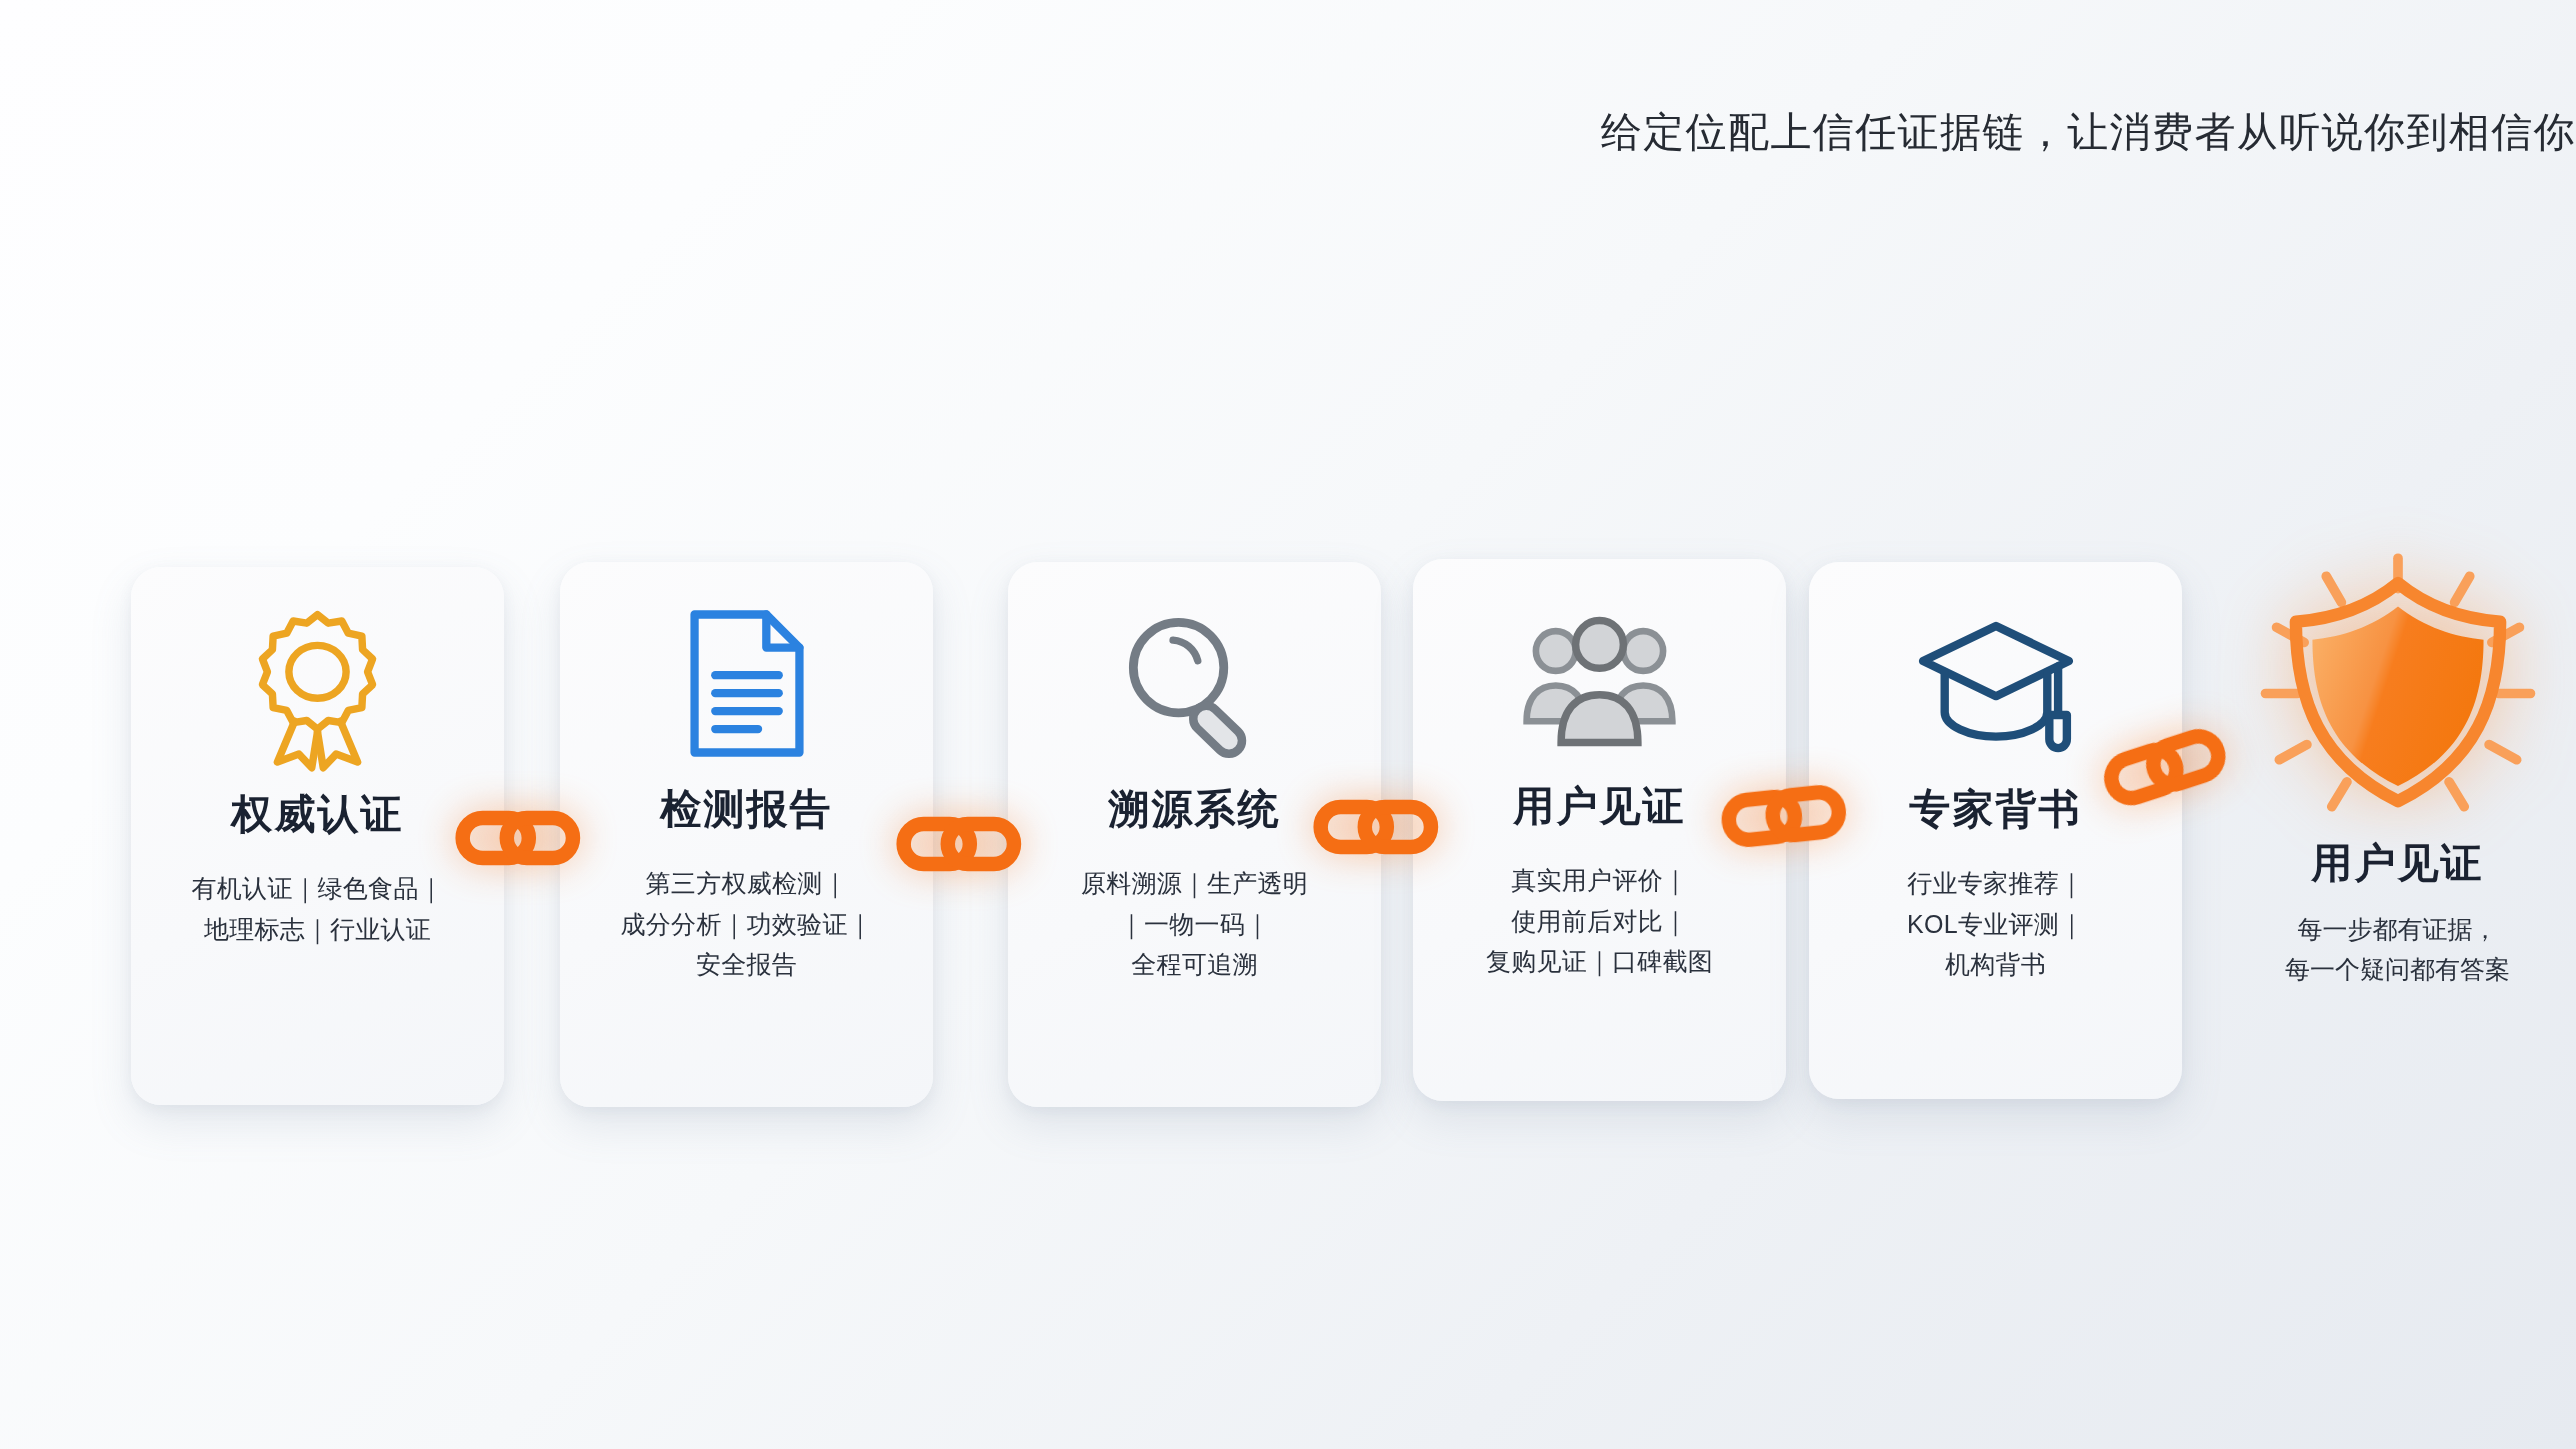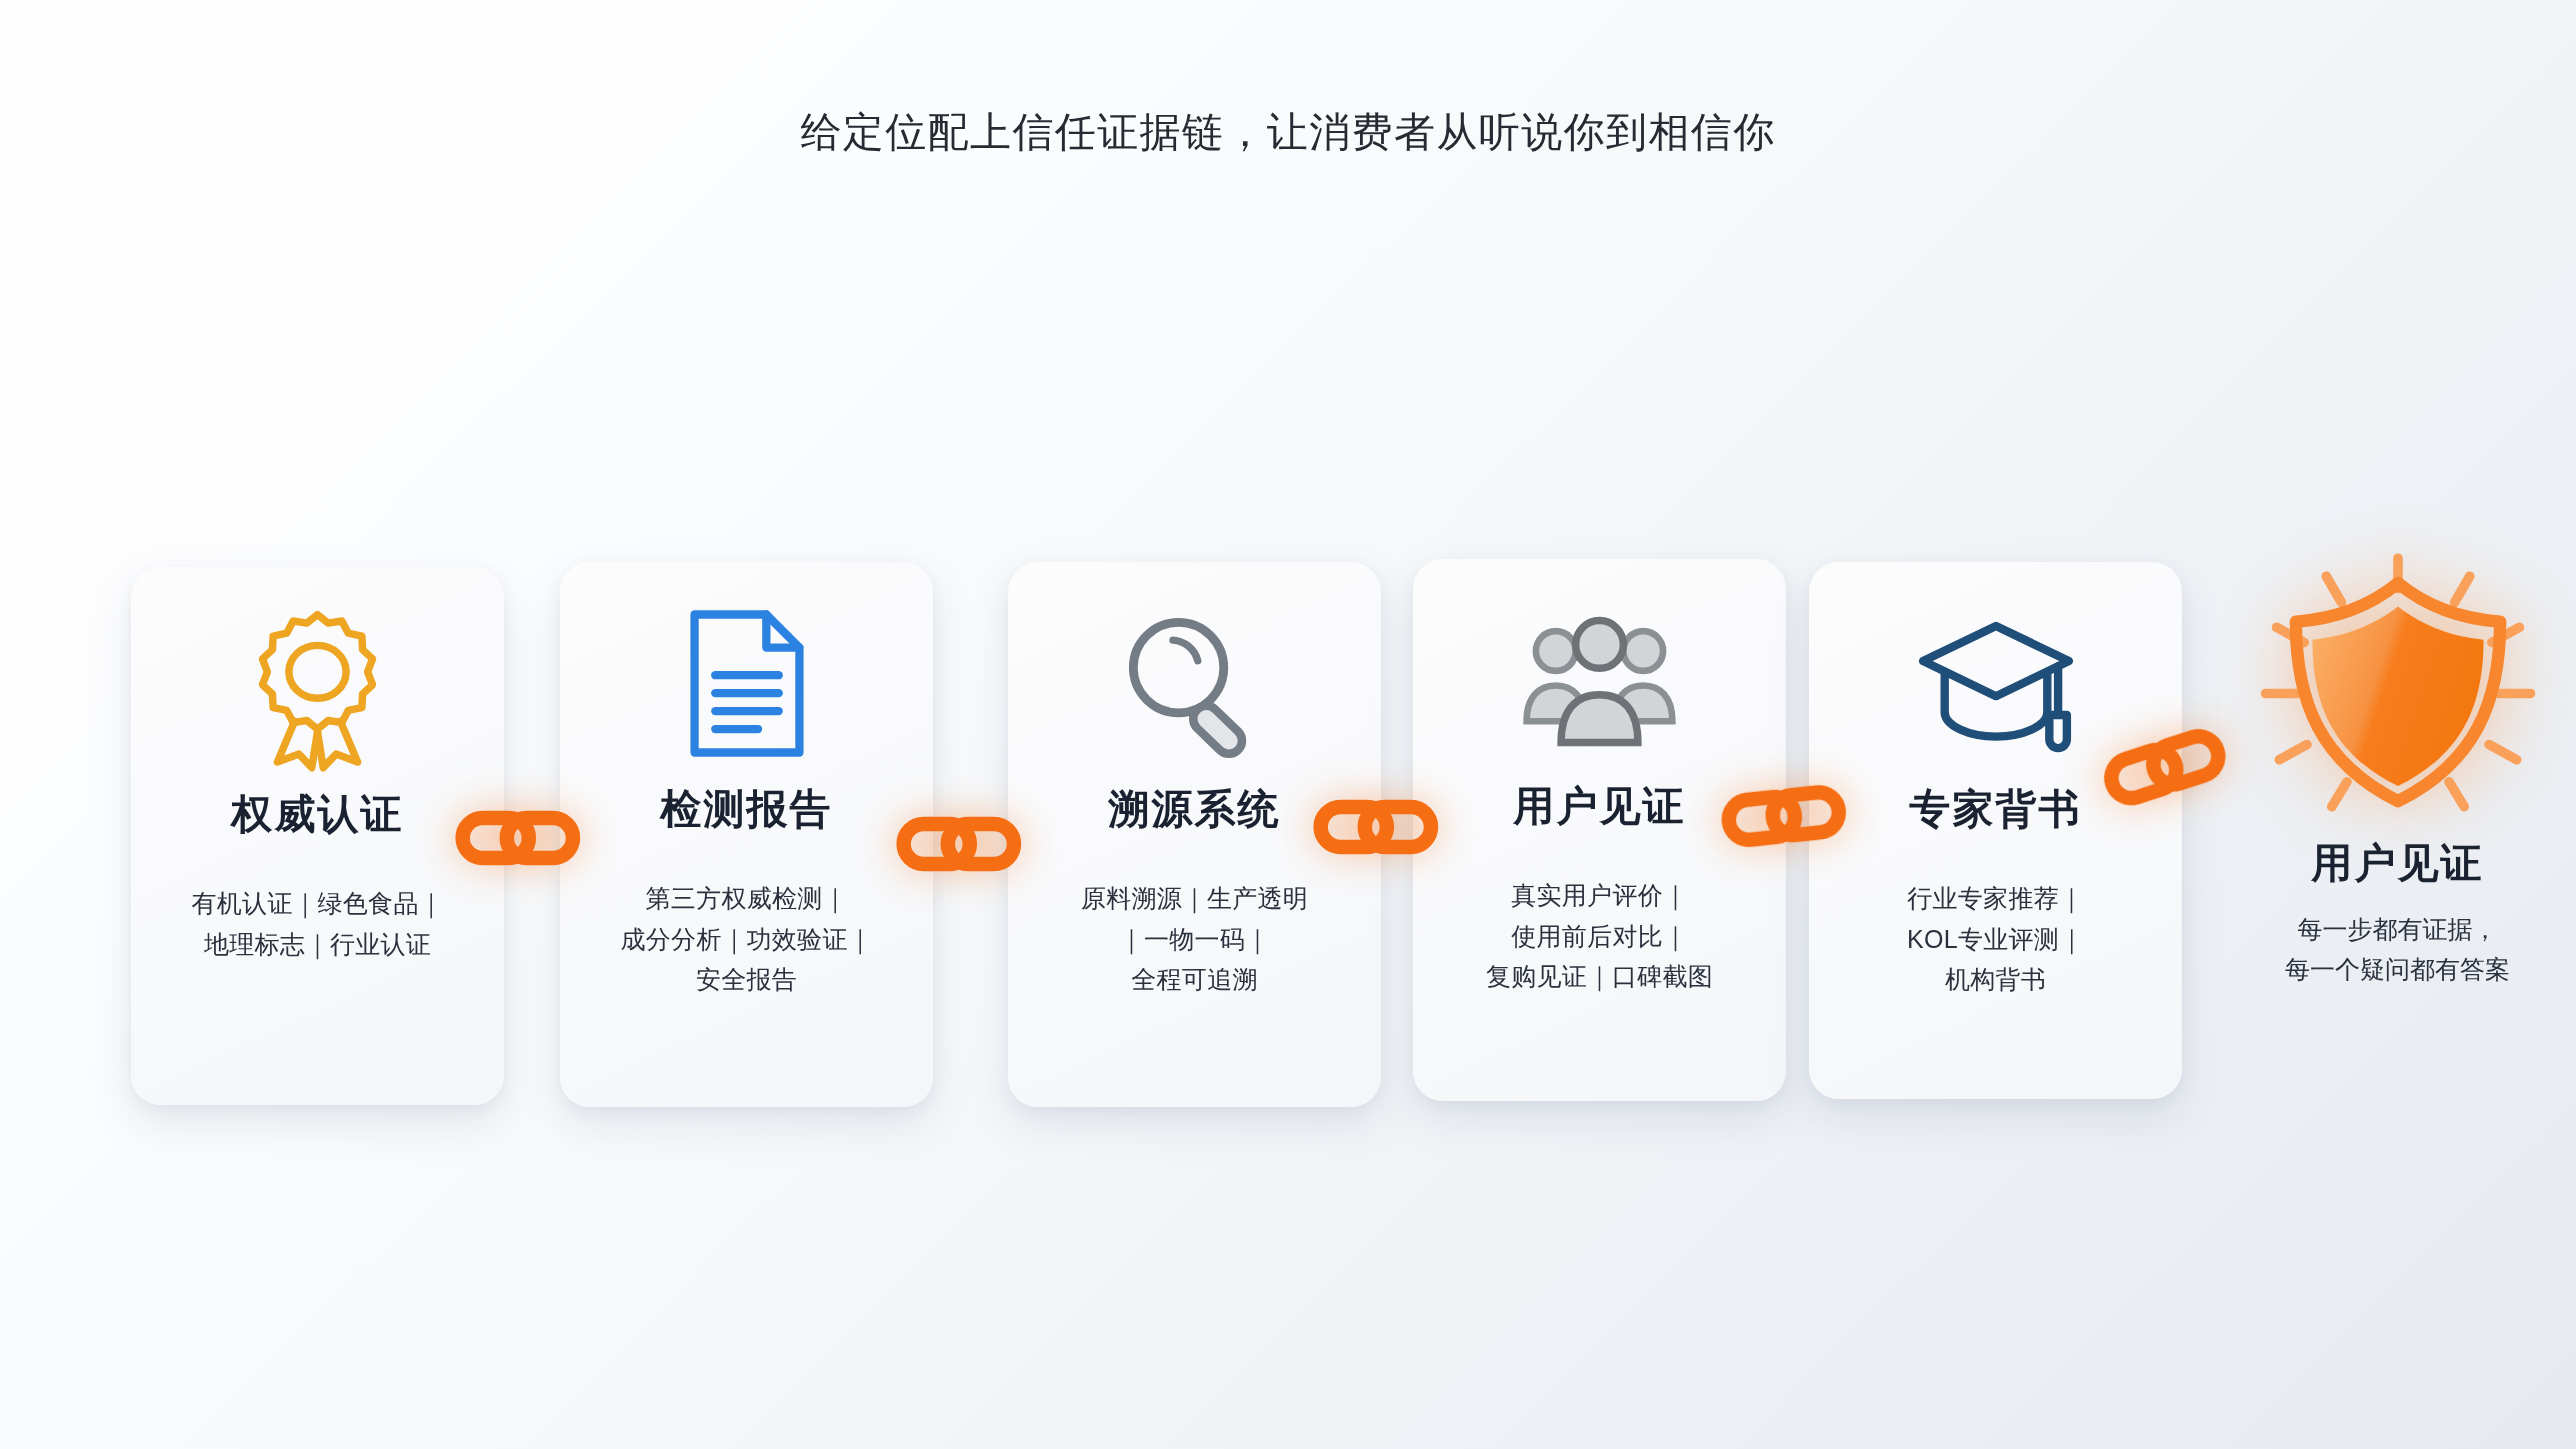--- a/index.html
+++ b/index.html
@@ -36,20 +36,21 @@
     color: #F26A10;
     text-shadow: 0 0 18px rgba(242,106,16,0.22);
   }
 
   .page-subtitle {
     margin-top: 23.5px;
     font-size: 41px;
     font-weight: 500;
     letter-spacing: 1.4px;
     color: #262B33;
+    text-align: right;
   }
 
   
   .flow-row {
     position: absolute;
     left: 0;
     top: 552px;
     width: 2576px;
     height: 607px;
   }
@@ -86,21 +87,21 @@
   .card-title {
     font-size: 41px;
     font-weight: 700;
     letter-spacing: 2.1px;
     color: #1A2231;
     margin-top: 12.4px;
     white-space: nowrap;
   }
 
   .card-desc {
-    margin-top: 41px;
+    margin-top: 26px;
     font-size: 25px;
     font-weight: 500;
     line-height: 1.62;
     letter-spacing: 0.3px;
     color: #2A313D;
     text-align: center;
     padding: 0 18px;
     max-width: 324px;
   }
 

